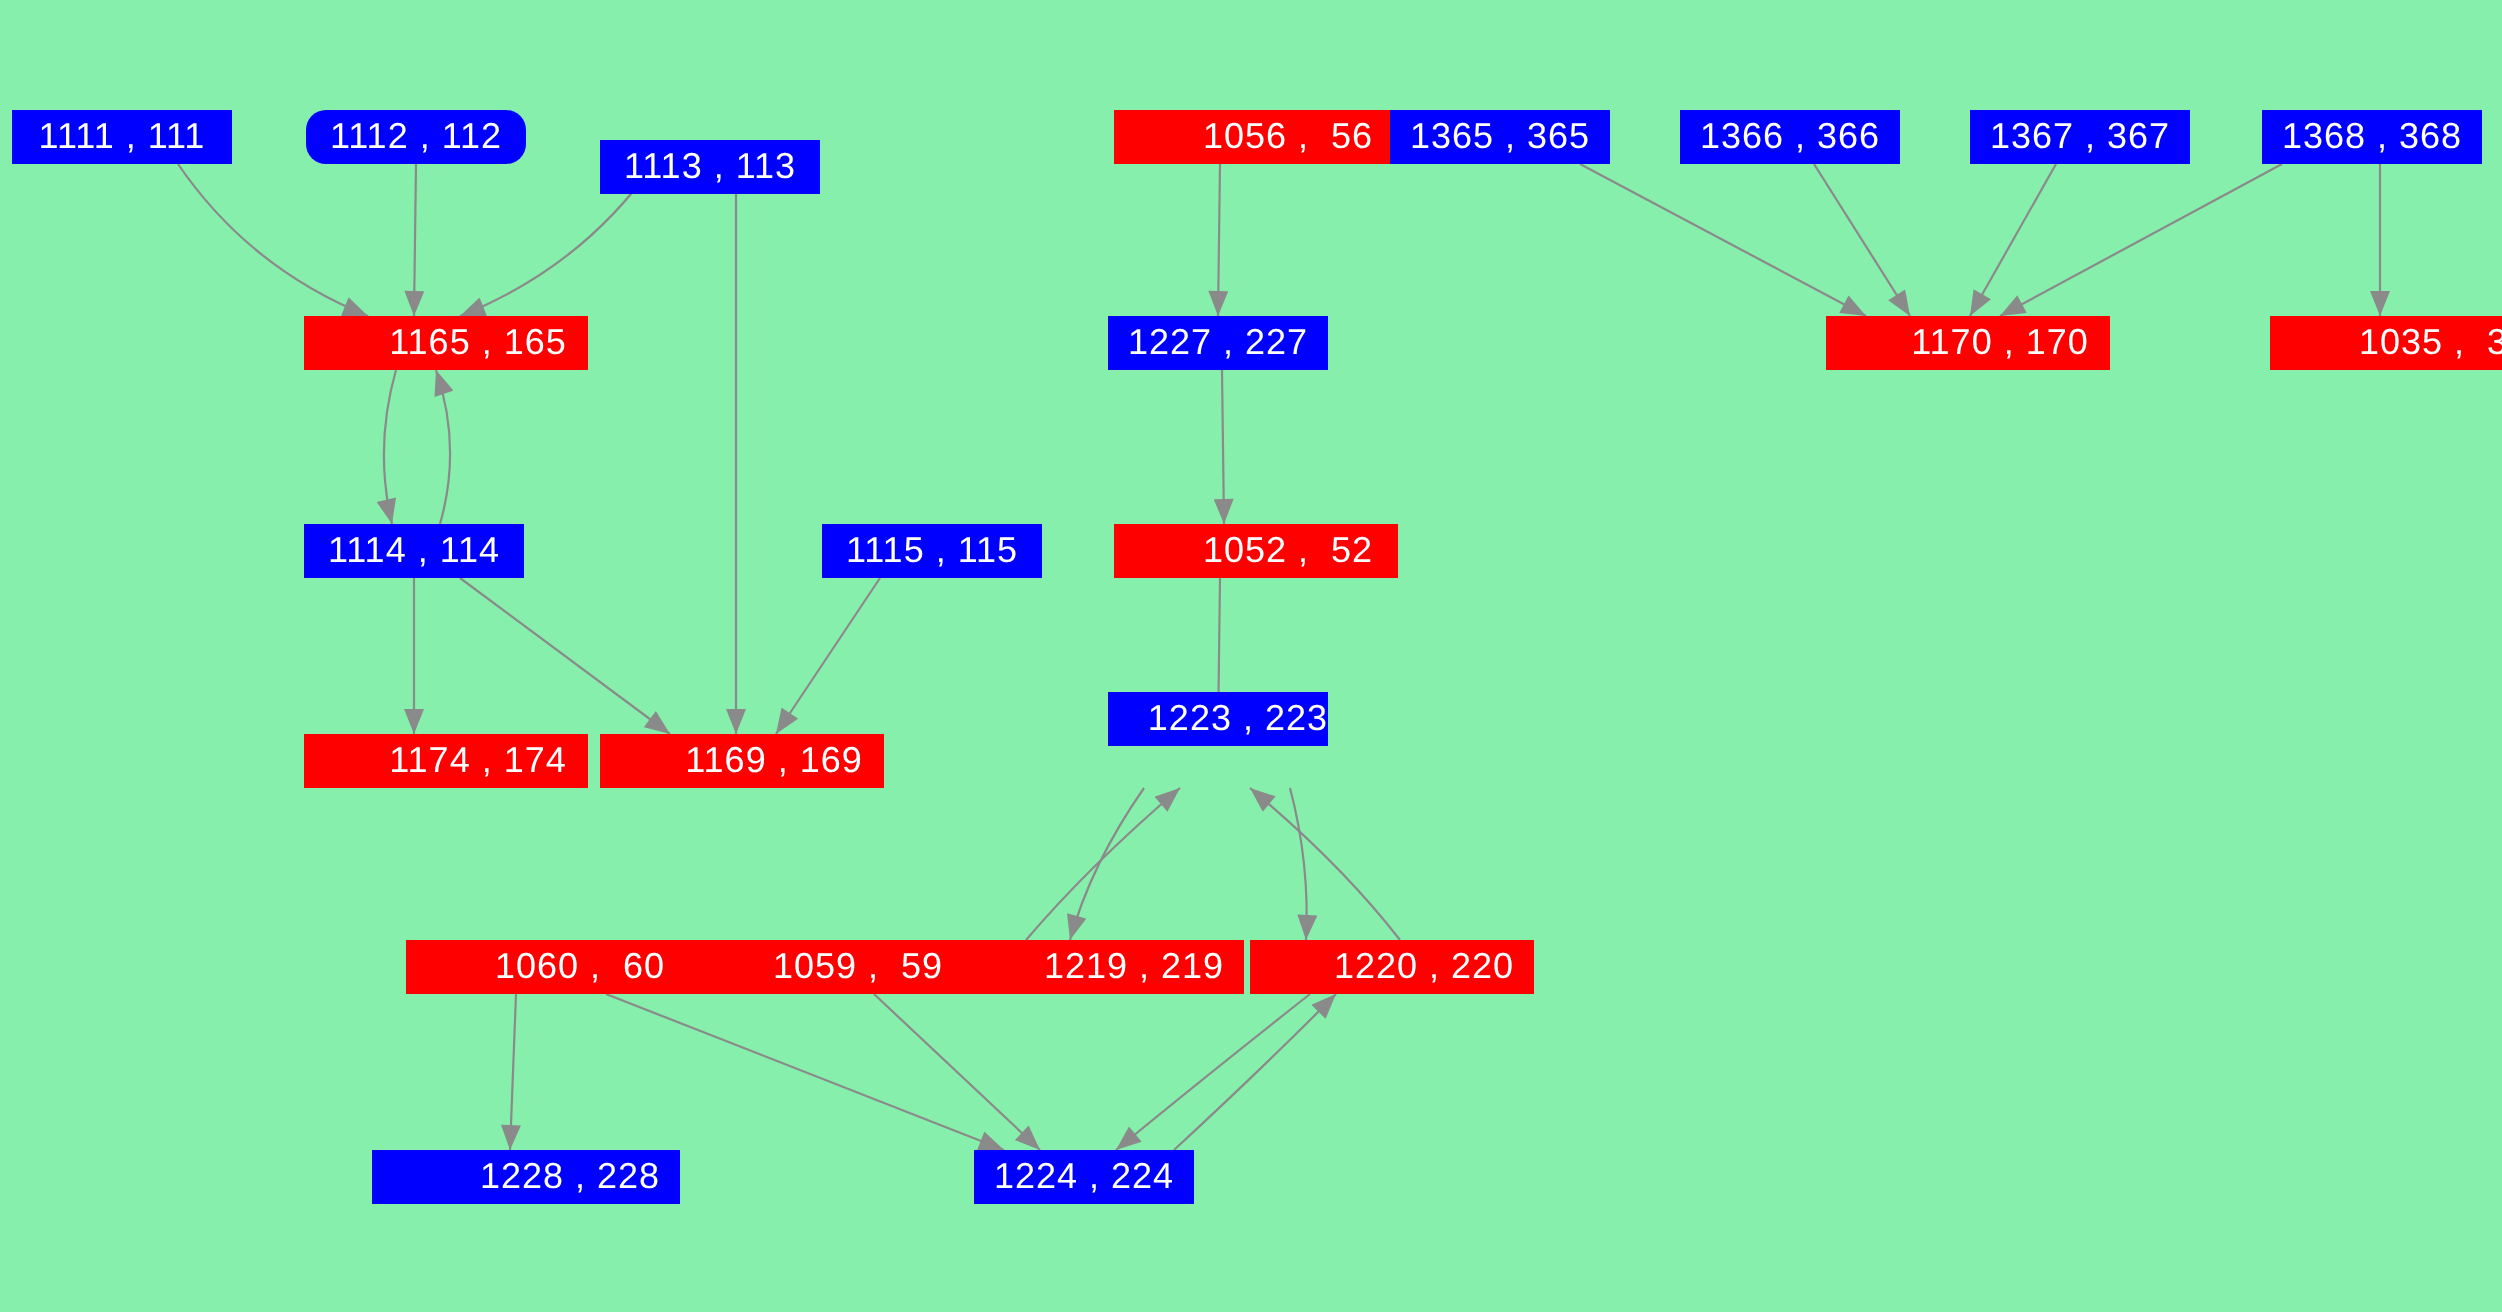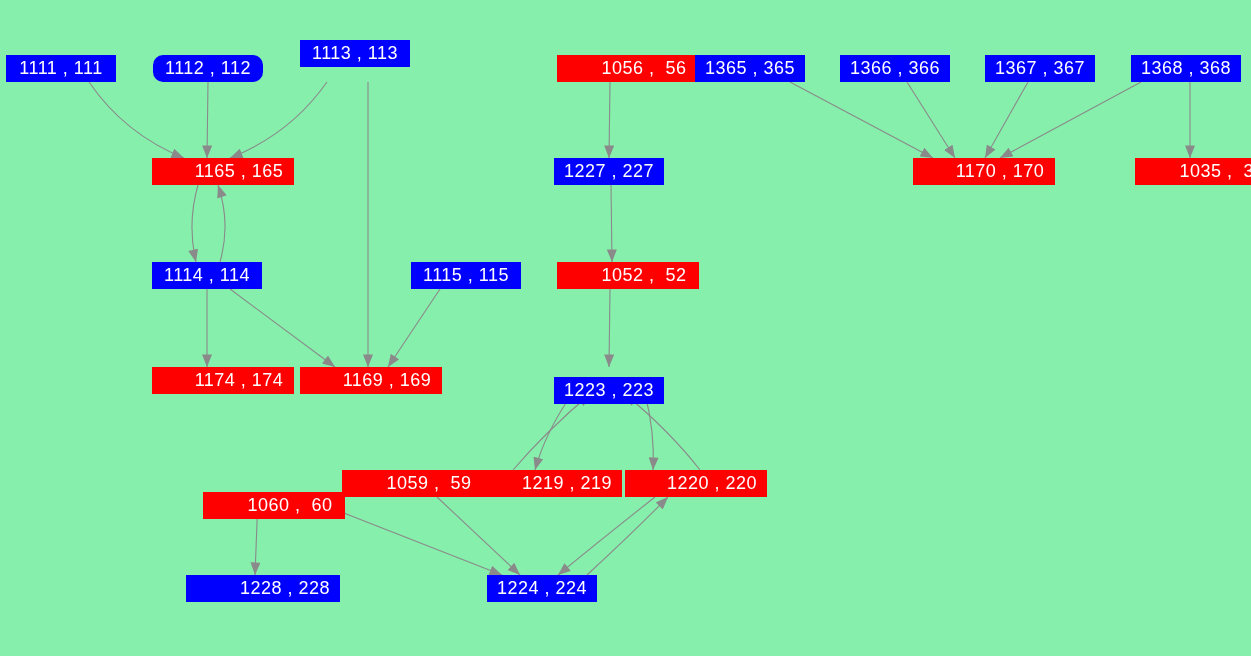--- a/index.html
+++ b/index.html
@@ -75,35 +75,35 @@
         <path d="M 790 82 Q 861.5 120 933 158" class="edge-path" stroke="#8a8a8a" marker-end="url(#arrowhead)"></path>
         <path d="M 907 82 Q 931 120 955 158" class="edge-path" stroke="#8a8a8a" marker-end="url(#arrowhead)"></path>
         <path d="M 1028 82 Q 1006.5 120 985 158" class="edge-path" stroke="#8a8a8a" marker-end="url(#arrowhead)"></path>
         <path d="M 1141 82 Q 1070.5 120 1000 158" class="edge-path" stroke="#8a8a8a" marker-end="url(#arrowhead)"></path>
         <path d="M 1190 82 Q 1190 120 1190 158" class="edge-path" stroke="#8a8a8a" marker-end="url(#arrowhead)"></path>
       </g>
   </svg>
 
 <div class="node blue" style="left: 6px; top: 55px;">1111 , 111</div>
     <div class="node blue" style="left: 153px; top: 55px; border-radius: 10px;">1112 , 112</div>
-    <div class="node blue" style="left: 300px; top: 40px;">1113 , 113</div>
+    <div class="node blue" style="left: 300px; top: 70px;">1113 , 113</div>
     <div class="node red" style="left: 557px; top: 55px;">1056 ,  56</div>
     <div class="node blue" style="left: 695px; top: 55px;">1365 , 365</div>
     <div class="node blue" style="left: 840px; top: 55px;">1366 , 366</div>
     <div class="node blue" style="left: 985px; top: 55px;">1367 , 367</div>
     <div class="node blue" style="left: 1131px; top: 55px;">1368 , 368</div>
     <div class="node red" style="left: 152px; top: 158px;">1165 , 165</div>
     <div class="node blue" style="left: 554px; top: 158px;">1227 , 227</div>
     <div class="node red" style="left: 913px; top: 158px; text-align: center;">1170 , 170</div>
     <div class="node red" style="left: 1135px; top: 158px;">1035 ,  35</div>
     <div class="node blue" style="left: 152px; top: 262px;">1114 , 114</div>
     <div class="node blue" style="left: 411px; top: 262px;">1115 , 115</div>
     <div class="node red" style="left: 557px; top: 262px;">1052 ,  52</div>
     <div class="node red" style="left: 152px; top: 367px;">1174 , 174</div>
     <div class="node red" style="left: 300px; top: 367px;">1169 , 169</div>
-    <div class="node blue" style="left: 554px; top: 377px;">1223 , 223</div>
-    <div class="node red" style="left: 203px; top: 470px; margin-top: 22px;">1060 ,  60</div>
+    <div class="node blue" style="left: 554px; top: 346px; text-align: right;">1223 , 223</div>
+    <div class="node red" style="left: 203px; top: 470px;">1060 ,  60</div>
     <div class="node red" style="left: 342px; top: 470px;">1059 ,  59</div>
     <div class="node red" style="left: 480px; top: 470px;">1219 , 219</div>
     <div class="node red" style="left: 625px; top: 470px;">1220 , 220</div>
     <div class="node blue" style="left: 186px; top: 575px; padding-left: 44px;">1228 , 228</div>
     <div class="node blue" style="left: 487px; top: 575px;">1224 , 224</div>
   </div>
 
 </body></html>

